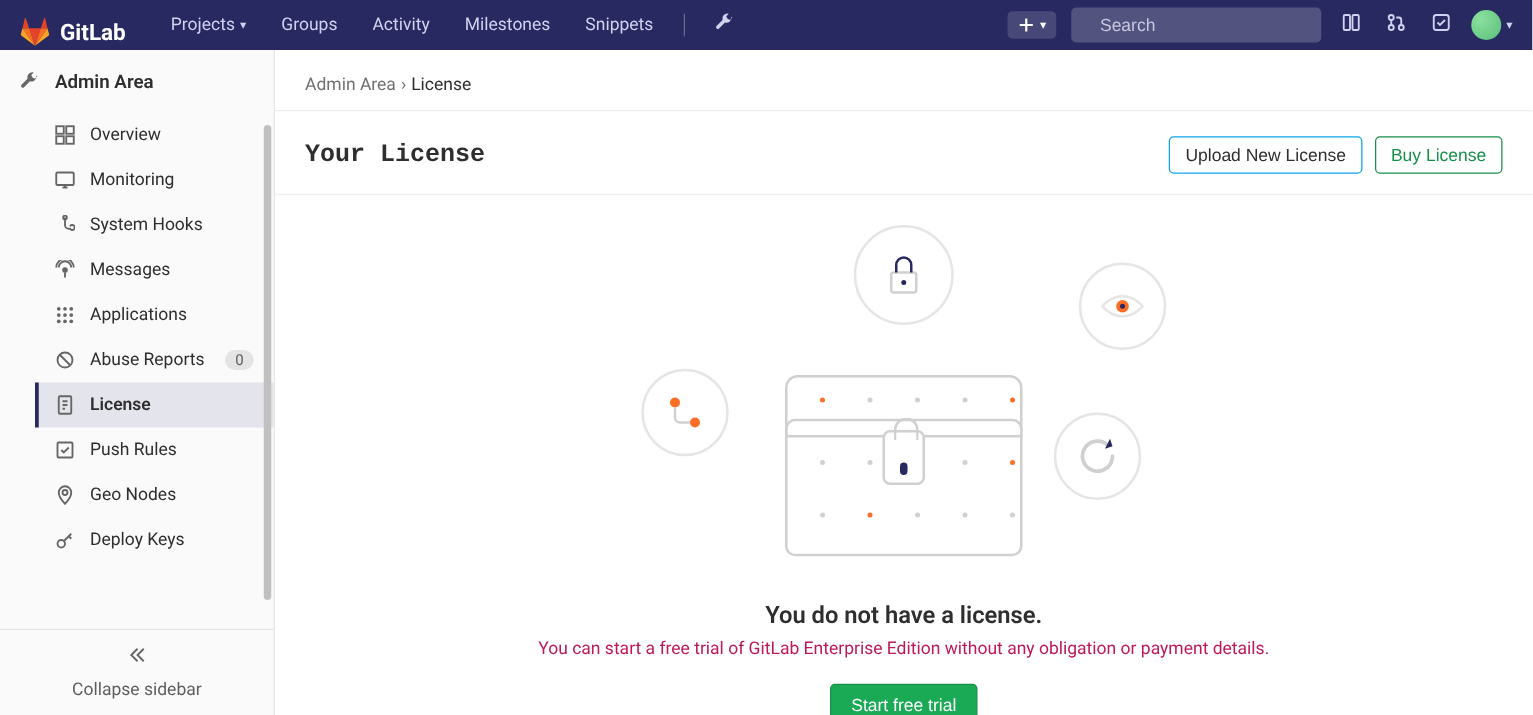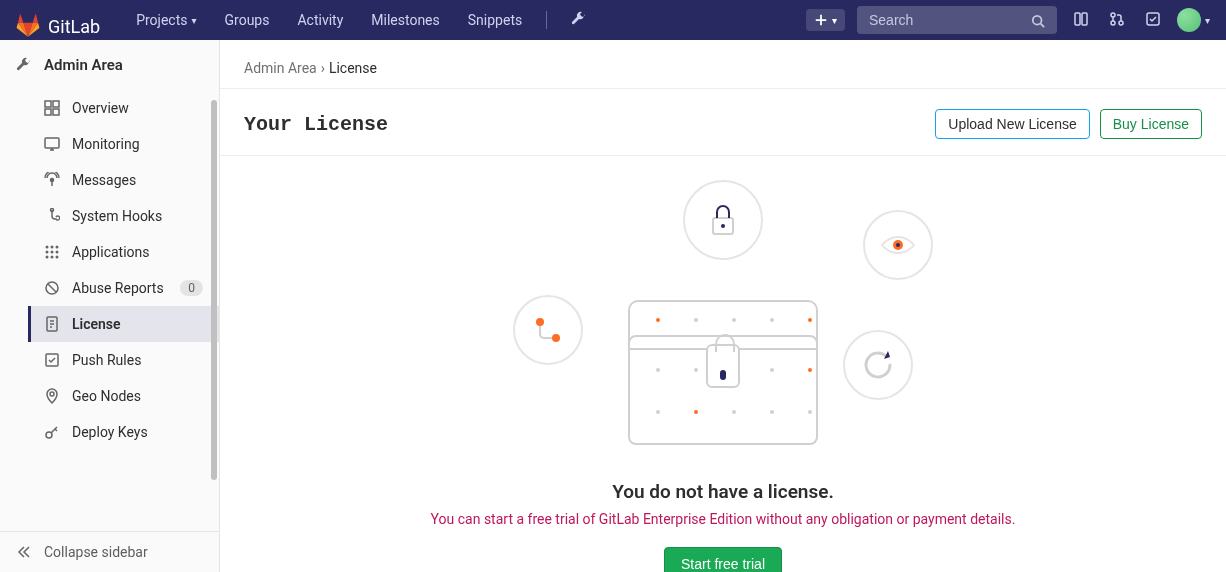--- a/index.html
+++ b/index.html
@@ -1,47 +1,47 @@
 <!DOCTYPE html>
 <html><head>
   <meta charset="utf-8">
   <style>
     * { box-sizing: border-box; margin: 0; padding: 0; }
     body { font-family: -apple-system, BlinkMacSystemFont, "Segoe UI", Roboto, sans-serif; color: #2e2e2e; font-size: 14px; }
     
     
     .navbar { background: #292961; color: #fff; height: 40px; display: flex; align-items: center; padding: 0 16px; }
     .navbar-left { display: flex; align-items: center; gap: 8px; }
-    .gitlab-logo { display: flex; align-items: center; gap: 8px; color: #fff; font-weight: 400; font-size: 18px; margin-top: 12px; }
+    .gitlab-logo { display: flex; align-items: center; gap: 8px; color: #fff; font-weight: 700; font-size: 18px; margin-top: 12px; }
     .gitlab-logo svg { width: 24px; height: 24px; }
     .nav-links { display: flex; align-items: center; gap: 4px; margin-left: 16px; }
     .nav-link { color: #d1d1f0; padding: 8px 12px; font-size: 14px; cursor: pointer; display: flex; align-items: center; gap: 4px; }
     .nav-separator { width: 1px; height: 18px; background: rgba(255,255,255,0.3); margin: 0 8px; }
     .wrench-icon { color: #d1d1f0; padding: 0 12px; cursor: pointer; }
     .navbar-right { margin-left: auto; display: flex; align-items: center; gap: 12px; }
     .nav-btn { background: rgba(255,255,255,0.15); border-radius: 4px; padding: 4px 8px; cursor: pointer; display: flex; align-items: center; gap: 4px; color: #fff; }
-    .search-box { background: rgba(255,255,255,0.2); border-radius: 4px; padding: 6px 12px; width: 200px; display: flex; align-items: flex-end; justify-content: space-between; }
+    .search-box { background: rgba(255,255,255,0.2); border-radius: 4px; padding: 6px 23px; width: 200px; display: flex; align-items: flex-start; justify-content: space-between; }
     .search-box input { background: transparent; border: none; color: #fff; outline: none; width: 160px; font-size: 14px; }
     .search-box input::placeholder { color: #c7c7e0; }
     .nav-icon { color: #d1d1f0; cursor: pointer; padding: 4px; }
     .avatar { width: 24px; height: 24px; border-radius: 50%; background: radial-gradient(circle at 30% 30%, #8be09f, #5abf7a); display: flex; align-items: center; gap: 4px; }
     
     
     .layout { display: flex; height: calc(100vh - 40px); }
     
     
     .sidebar { width: 220px; background: #fafafa; border-right: 1px solid #e5e5e5; position: relative; display: flex; flex-direction: column; }
     .sidebar-header { padding: 16px; display: flex; align-items: center; gap: 12px; font-weight: 600; font-size: 15px; color: #2e2e2e; }
     .sidebar-items { flex: 1; overflow-y: auto; margin-left: 28px; }
     .sidebar-item { padding: 10px 16px; display: flex; align-items: center; gap: 12px; color: #2e2e2e; cursor: pointer; font-size: 14px; position: relative; }
     .sidebar-item.active { background: #e4e4ed; font-weight: 600; }
     .sidebar-item.active::before { content: ''; position: absolute; left: 0; top: 0; bottom: 0; width: 3px; background: #292961; }
     .sidebar-badge { margin-left: auto; background: #e4e4e4; border-radius: 10px; padding: 1px 8px; font-size: 12px; color: #5e5e5e; }
     .sidebar-icon { width: 16px; height: 16px; display: flex; align-items: center; justify-content: center; color: #666; }
-    .collapse-bar { padding: 12px 16px; border-top: 1px solid #e5e5e5; display: flex; align-items: center; gap: 12px; color: #5e5e5e; cursor: pointer; font-size: 14px; }
+    .collapse-bar { padding: 12px 16px; border-top: 1px solid #e5e5e5; display: flex; align-items: center; gap: 12px; color: #5e5e5e; cursor: pointer; font-size: 14px; flex-direction: column; }
     .scrollbar-indicator { position: absolute; right: 2px; top: 60px; width: 6px; height: 380px; background: #c0c0c0; border-radius: 3px; }
     
     
     .main { flex: 1; overflow-y: auto; background: #fff; }
     .breadcrumb { padding: 20px 24px 12px; font-size: 14px; color: #707070; border-bottom: 1px solid #eee; display: flex; gap: 4px; }
     .breadcrumb a { color: #707070; text-decoration: none; }
     .breadcrumb .current { color: #2e2e2e; }
     .page-header { padding: 20px 24px 16px; display: flex; align-items: center; justify-content: space-between; border-bottom: 1px solid #eee; }
     .page-title { font-size: 20px; font-weight: 600; color: #2e2e2e; font-family: Liberation Mono, monospace; }
     .btn-group { display: flex; gap: 10px; }
@@ -166,35 +166,35 @@
             <svg width="16" height="16" viewBox="0 0 16 16" fill="none" stroke="currentColor" stroke-width="1.5">
               <rect x="1" y="2" width="14" height="10" rx="1"></rect>
               <path d="M6 14h4M8 12v2"></path>
             </svg>
           </span>
         <span>Monitoring</span>
       </div>
       <div class="sidebar-item">
         <span class="sidebar-icon">
             <svg width="16" height="16" viewBox="0 0 16 16" fill="none" stroke="currentColor" stroke-width="1.5">
+              <path d="M8 2v6a3 3 0 003 3h1a2 2 0 100-2"></path>
+              <circle cx="8" cy="2" r="1.5"></circle>
+            </svg>
+          </span>
+        <span>System Hooks</span>
+      </div>
+      <div class="sidebar-item">
+        <span class="sidebar-icon">
+            <svg width="16" height="16" viewBox="0 0 16 16" fill="none" stroke="currentColor" stroke-width="1.5">
               <path d="M3 6a5 5 0 0110 0M1 6a7 7 0 0114 0"></path>
               <circle cx="8" cy="8" r="1.5" fill="currentColor"></circle>
               <path d="M8 10v4"></path>
             </svg>
           </span>
         <span>Messages</span>
-      </div>
-      <div class="sidebar-item">
-        <span class="sidebar-icon">
-            <svg width="16" height="16" viewBox="0 0 16 16" fill="none" stroke="currentColor" stroke-width="1.5">
-              <path d="M8 2v6a3 3 0 003 3h1a2 2 0 100-2"></path>
-              <circle cx="8" cy="2" r="1.5"></circle>
-            </svg>
-          </span>
-        <span>System Hooks</span>
       </div>
       <div class="sidebar-item">
         <span class="sidebar-icon">
             <svg width="16" height="16" viewBox="0 0 16 16" fill="currentColor">
               <circle cx="3" cy="3" r="1.5"></circle>
               <circle cx="8" cy="3" r="1.5"></circle>
               <circle cx="13" cy="3" r="1.5"></circle>
               <circle cx="3" cy="8" r="1.5"></circle>
               <circle cx="8" cy="8" r="1.5"></circle>
               <circle cx="13" cy="8" r="1.5"></circle>

